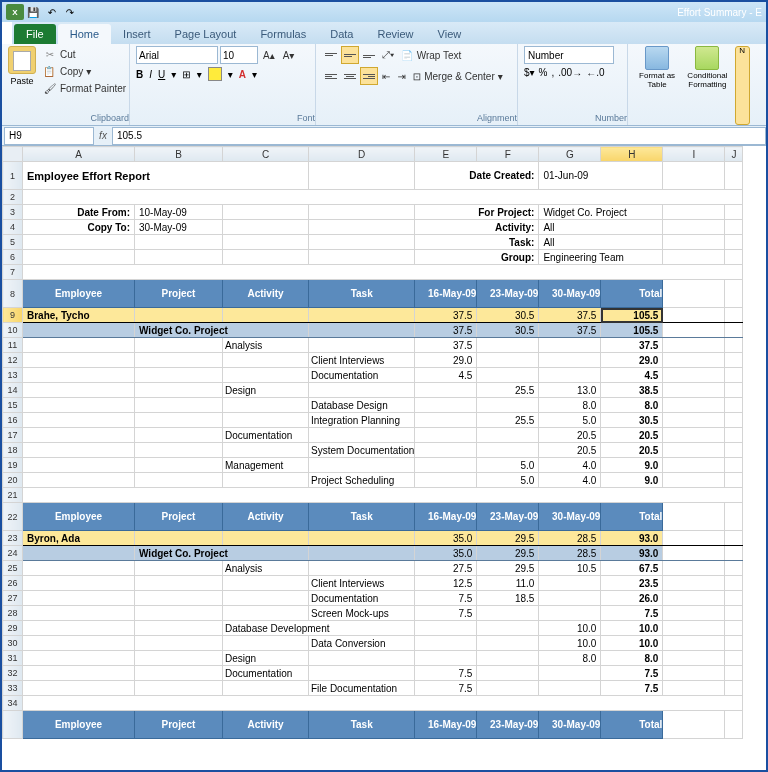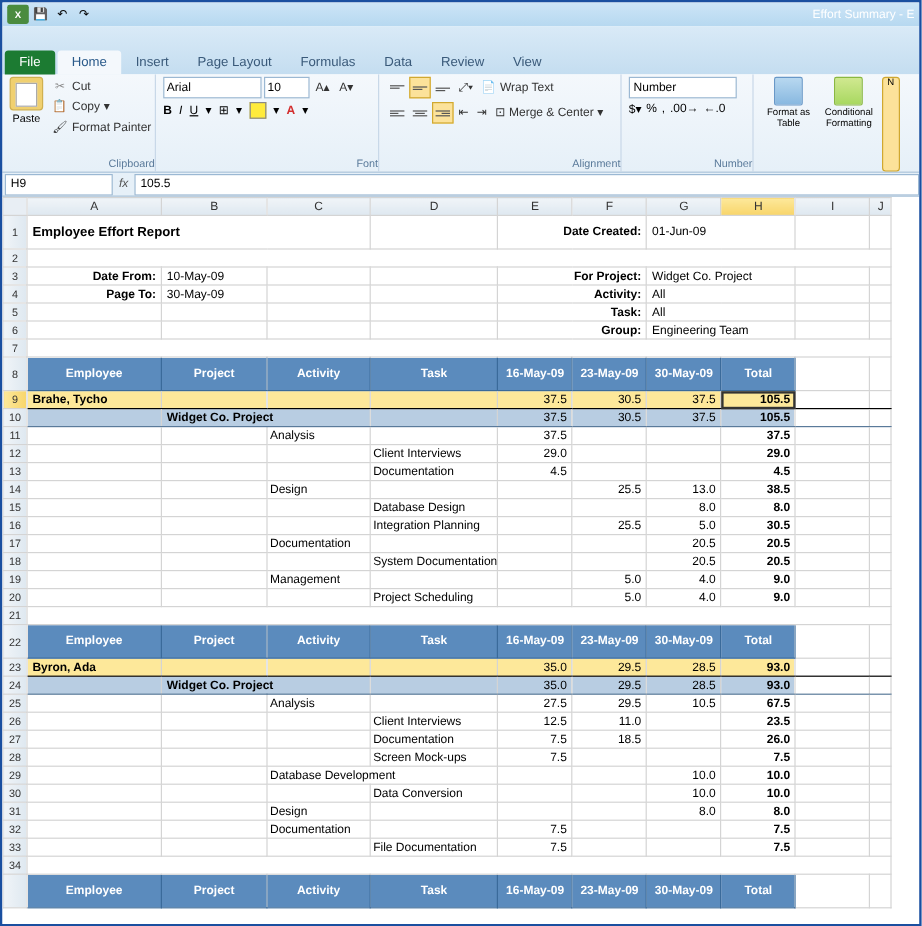--- a/index.html
+++ b/index.html
@@ -5,21 +5,21 @@
 * { margin: 0; padding: 0; box-sizing: border-box; font-family: Arial, sans-serif; }
 body { background: #fff; width: 768px; height: 772px; overflow: hidden; border: 2px solid #1a4fa0; }
 .title-text { margin-left: auto; color: #fff; font-size: 10px; }
 
 
 .qat { height: 20px; background: linear-gradient(#cde5f7, #b6d8f0); display: flex; align-items: center; padding: 0 4px; gap: 2px; }
 .qat-icon { width: 16px; height: 16px; display: flex; align-items: center; justify-content: center; font-size: 10px; }
 .qat-xl { width: 18px; height: 16px; background: #4a8b3f; color: #fff; font-size: 8px; font-weight: bold; display: flex; align-items: center; justify-content: center; border-radius: 2px; }
 
 
-.tabs { height: 40px; background: linear-gradient(#d9eaf7, #c4ddf0); display: flex; align-items: flex-end; padding-left: 2px; font-size: 11px; }
+.tabs { height: 22px; background: linear-gradient(#d9eaf7, #c4ddf0); display: flex; align-items: flex-end; padding-left: 2px; font-size: 11px; margin-left: 10px; }
 .tab { padding: 4px 12px; color: #3a5a7a; cursor: pointer; }
 .tab.file { background: #1c7b32; color: #fff; border-radius: 3px 3px 0 0; margin-right: 2px; }
 .tab.active { background: #f4f8fc; border-radius: 3px 3px 0 0; color: #2a5a8a; }
 
 
 .ribbon { height: 82px; background: linear-gradient(#f4f8fc, #e6f0f8); border-bottom: 1px solid #9bb8d3; display: flex; font-size: 10px; }
 .rgroup { border-right: 1px solid #c8d8e8; padding: 2px 6px 0; display: flex; flex-direction: column; position: relative; }
 .rgroup-label { position: absolute; bottom: 2px; left: 0; right: 0; text-align: right; color: #5a7a9a; font-size: 9px; }
 .rgroup-body { flex: 1; display: flex; gap: 4px; }
 .rcol { display: flex; flex-direction: column; gap: 1px; }
@@ -64,21 +64,21 @@
 .row-hdr.sel { background: linear-gradient(90deg, #fde89a, #f8d56a); }
 
 
 .cA{width:112px;} .cB{width:88px;} .cC{width:86px;} .cD{width:106px;} .cE{width:62px;} .cF{width:62px;} .cG{width:62px;} .cH{width:62px;} .cI{width:62px;} .cJ{width:18px;}
 
 
 .rep-title{font-weight:bold;font-size:11px;padding-left:4px;}
 .lbl-r{text-align:right;font-weight:bold;padding-right:4px;}
 .val-l{text-align:left;padding-left:4px;}
 .hdr-band{background:#5b8bbd;color:#fff;font-weight:bold;text-align:center;height:28px!important;border:1px solid #3a6a9a!important;}
-.hdr-band.txt-r{padding-right:0;}
+.hdr-band.txt-r{text-align:right;padding-right:0;}
 .emp-row td{background:#fde89a;border-top:1px solid #000;border-bottom:1px solid #000;}
 .emp-row .row-hdr{background:linear-gradient(90deg,#fde89a,#f8d56a);}
 .num{text-align:right;padding-right:4px;}
 .bold{font-weight:bold;}
 .proj-row td{background:#b8cde2;border-bottom:1px solid #5a7a9a;}
 .act-cell{border-top:1px solid #888;padding-left:2px;}
 .task-cell{padding-left:2px;}
 .total-col{border-left:2px solid #333;font-weight:bold;}
 .shim{font-size:1px;line-height:1px;}
 .sel-cell{outline:2px solid #333;outline-offset:-2px;}
@@ -271,21 +271,21 @@
           <td class="val-l">10-May-09</td>
           <td></td>
           <td></td>
           <td colspan="2" class="lbl-r">For Project:</td>
           <td colspan="2" class="val-l">Widget Co. Project</td>
           <td></td>
           <td></td>
         </tr>
 <tr>
           <th class="row-hdr">4</th>
-          <td class="lbl-r">Page To:</td>
+          <td class="lbl-r">Copy To:</td>
           <td class="val-l">30-May-09</td>
           <td></td>
           <td></td>
           <td colspan="2" class="lbl-r">Activity:</td>
           <td colspan="2" class="val-l">All</td>
           <td></td>
           <td></td>
         </tr>
 <tr>
           <th class="row-hdr">5</th>

